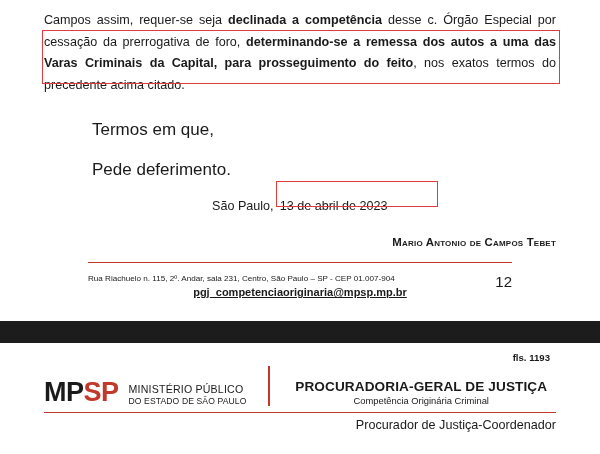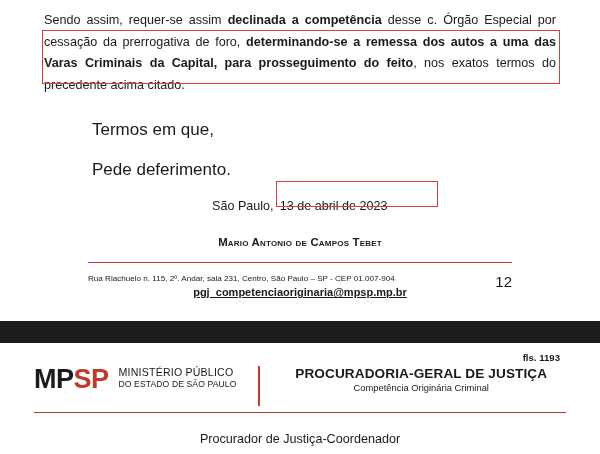--- a/index.html
+++ b/index.html
@@ -72,21 +72,21 @@
   .city-line {
     font-size: 12.6px;
     color: #1a1a1a;
     margin: 0;
     padding-left: 168px;
     line-height: 1.6;
   }
   .city-line .date { padding-left: 6px; }
 
   .signature {
-    text-align: center;
+    text-align: right;
     font-size: 11.4px;
     font-weight: bold;
     letter-spacing: 0.2px;
     color: #1a1a1a;
     font-variant: small-caps;
     margin-top: 20px;
   }
 
   .rule {
     border: 0;
@@ -134,35 +134,35 @@
 
   
   .doc-bottom {
     position: absolute;
     left: 0;
     top: 343px;
     width: 600px;
     height: 111px;
     background: #ffffff;
     box-sizing: border-box;
-    padding: 0 34px;
+    padding: 0 44px;
   }
 
   .fls {
     text-align: right;
     font-size: 9.6px;
     font-weight: bold;
     color: #1a1a1a;
     padding-right: 6px;
     padding-top: 9px;
   }
 
   .header-band {
     display: flex;
-    align-items: flex-start;
+    align-items: flex-end;
     margin-top: 3px;
   }
 
   .logo {
     font-size: 27px;
     font-weight: bold;
     letter-spacing: -0.5px;
     line-height: 1;
     white-space: nowrap;
   }
@@ -207,35 +207,35 @@
     margin-top: 1px;
   }
 
   .rule-bottom {
     border: 0;
     border-top: 1.5px solid #c0392b;
     margin: 6px 0 0 0;
   }
 
   .coordinator {
-    text-align: center;
+    text-align: right;
     font-size: 12.6px;
     color: #1a1a1a;
-    margin-top: 19px;
+    margin-top: 5px;
   }
 </style>
 </head>
 <body>
 
 <div class="page">
 
   <div class="doc-top">
 
     <p class="para">
-      <span>Sendo assim, requer-se assim </span><span class="b">declinada a competência</span><span> desse c. Órgão Especial por cessação da prerrogativa de foro, </span><span class="b">determinando-se a remessa dos autos a uma das Varas Criminais da Capital, para prosseguimento do feito</span><span>, nos exatos termos do precedente acima citado.</span>
+      <span>Campos assim, requer-se seja </span><span class="b">declinada a competência</span><span> desse c. Órgão Especial por cessação da prerrogativa de foro, </span><span class="b">determinando-se a remessa dos autos a uma das Varas Criminais da Capital, para prosseguimento do feito</span><span>, nos exatos termos do precedente acima citado.</span>
     </p>
 
     <div class="spacer-md"></div>
 
     <p class="indent-line">Termos em que,</p>
 
     <div class="spacer-sm"></div>
 
     <p class="indent-line">Pede deferimento.</p>
 

